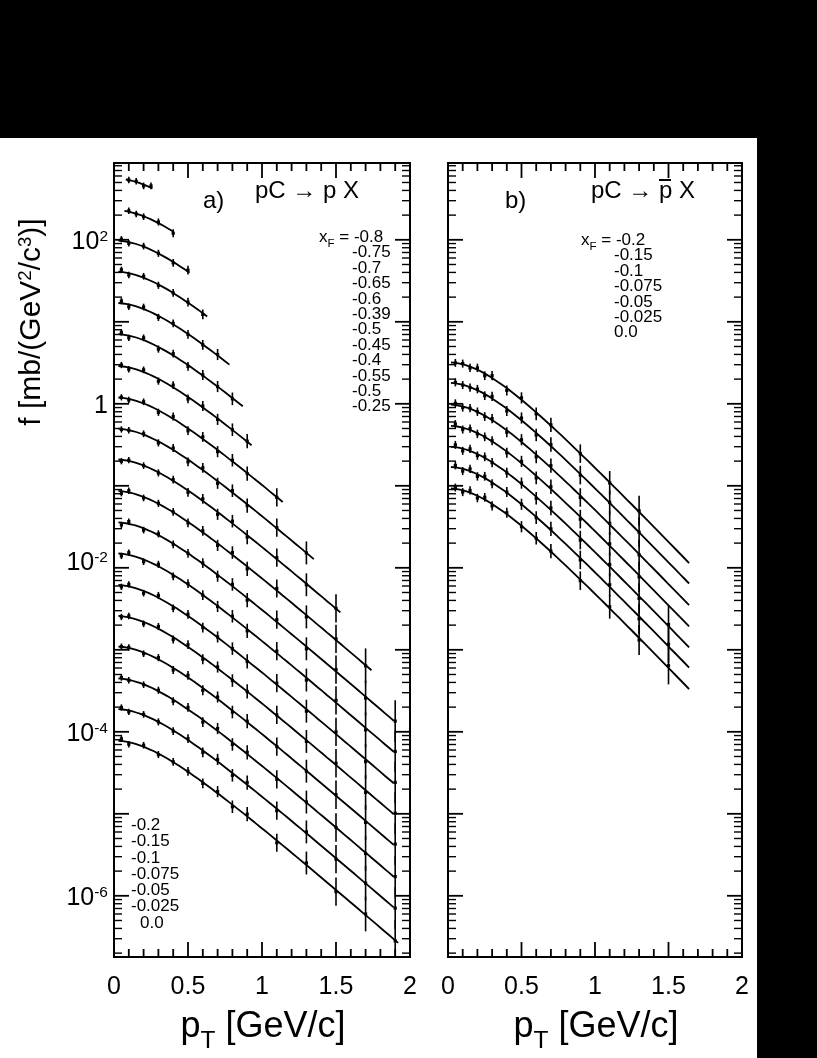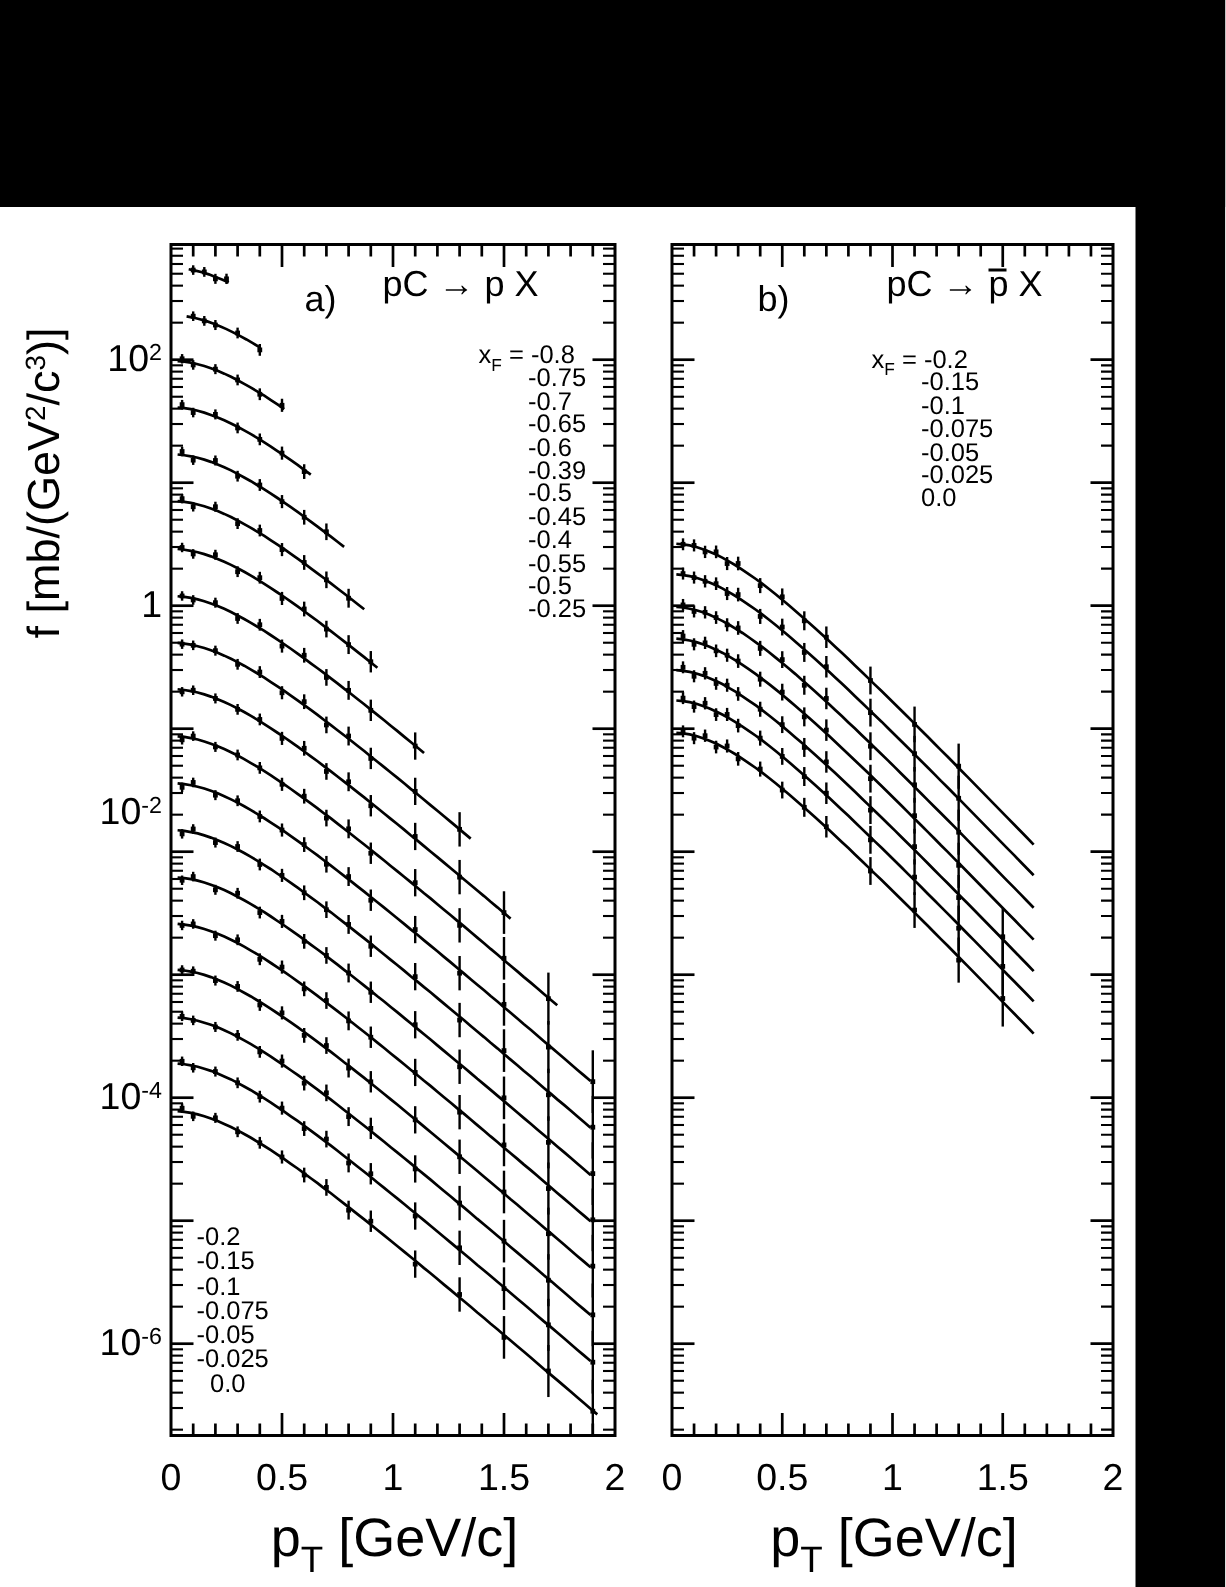--- a/index.html
+++ b/index.html
@@ -1239,20 +1239,20 @@
       <div class="lbl xtick" style="left: 262px;">1</div>
       <div class="lbl xtick" style="left: 336px;">1.5</div>
       <div class="lbl xtick" style="left: 410px;">2</div>
       <div class="lbl xtick" style="left: 448px;">0</div>
       <div class="lbl xtick" style="left: 521.5px;">0.5</div>
       <div class="lbl xtick" style="left: 595px;">1</div>
       <div class="lbl xtick" style="left: 668.5px;">1.5</div>
       <div class="lbl xtick" style="left: 742px;">2</div>
       <div class="lbl ytick" style="top: 239.8px;"><span>10</span><sup class="sp">2</sup></div>
       <div class="lbl ytick" style="top: 403.8px;"><span>1</span></div>
-      <div class="lbl ytick" style="top: 542px;"><span>10</span><sup class="sp">-2</sup></div>
+      <div class="lbl ytick" style="top: 561px;"><span>10</span><sup class="sp">-2</sup></div>
       <div class="lbl ytick" style="top: 731.8px;"><span>10</span><sup class="sp">-4</sup></div>
       <div class="lbl ytick" style="top: 895.8px;"><span>10</span><sup class="sp">-6</sup></div>
     </div>
 
   <div class="matte matte-top"></div>
   <div class="matte matte-right"></div>
 </div>
 
 </body></html>

